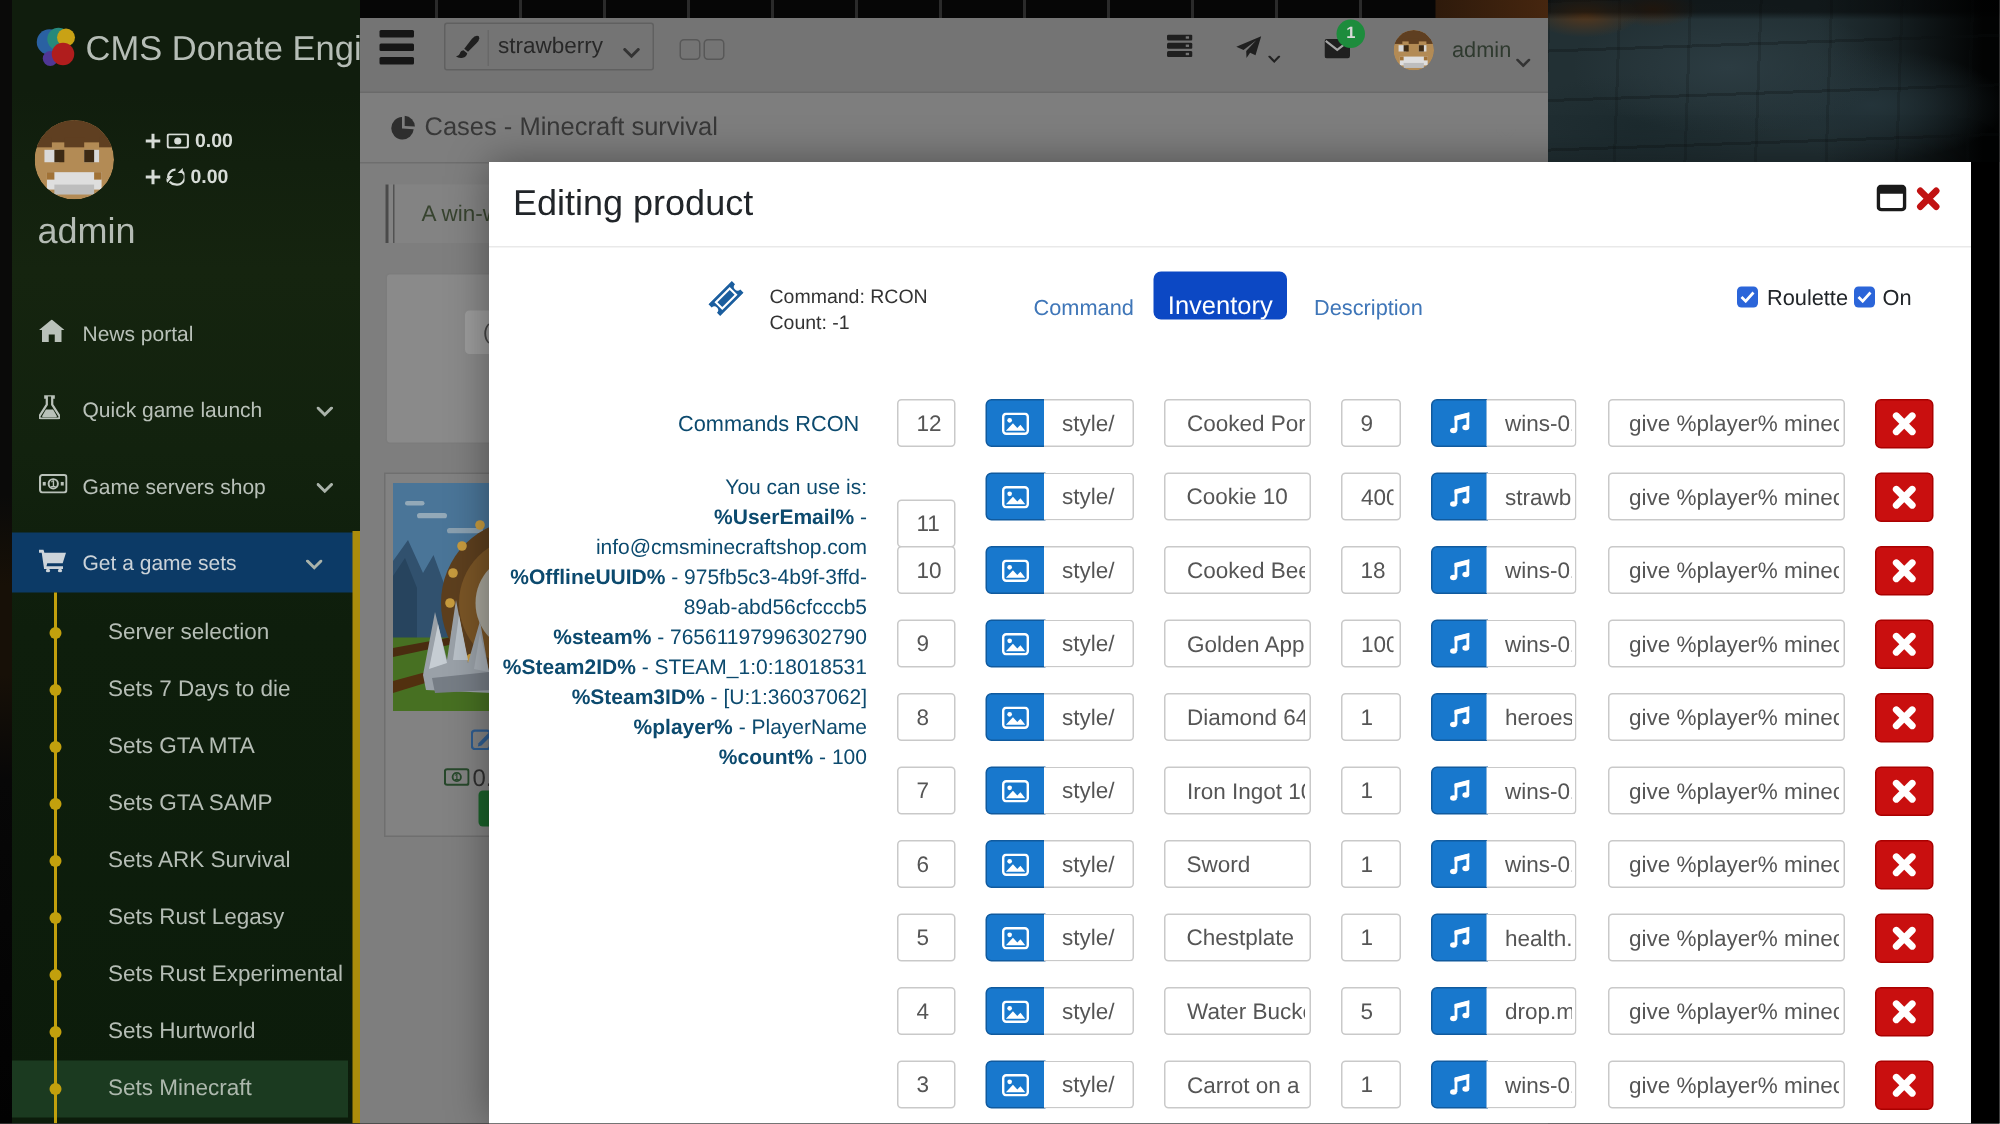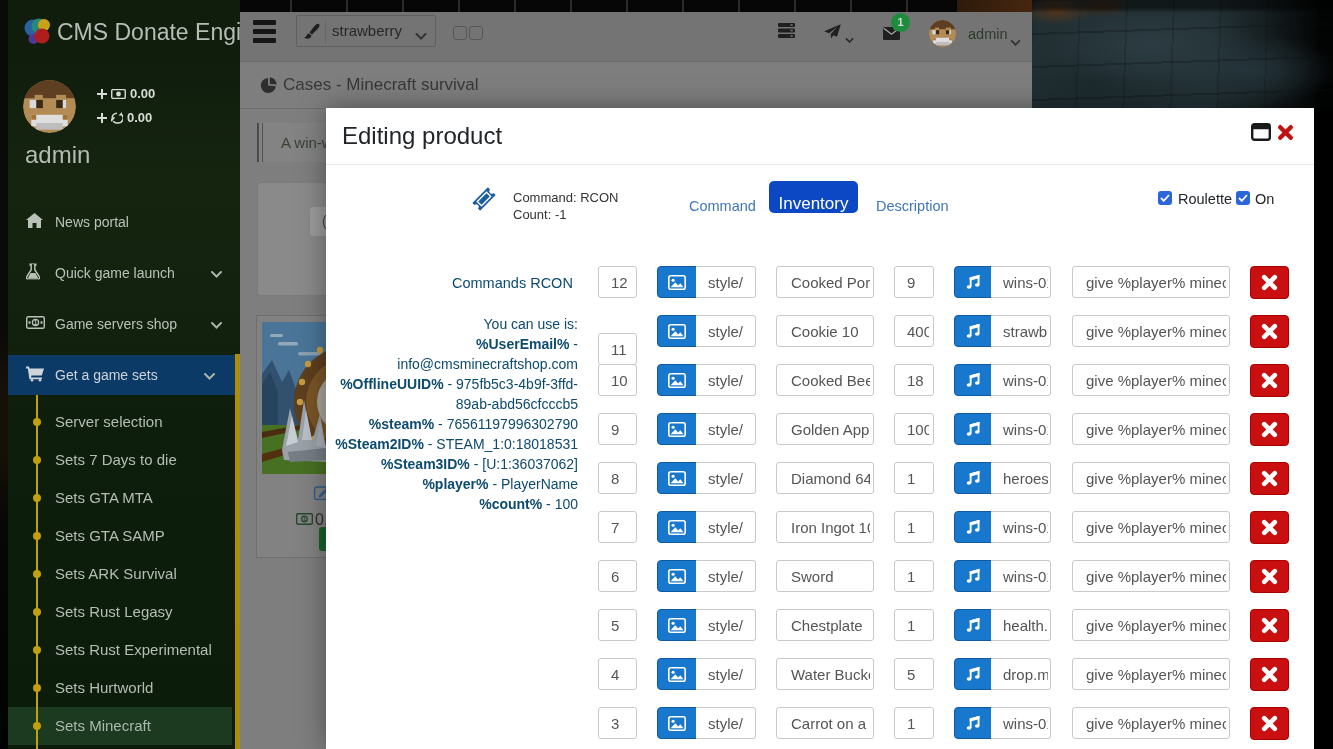--- a/index.html
+++ b/index.html
@@ -33,21 +33,21 @@
 #goldbar { position:absolute; left:227px; top:354px; width:5px; height:395px; background:#ab8c0b; }
 #sb-title { position:absolute; left:49px; top:19px; color:#b6bdb6; font-size:23px; white-space:nowrap; }
 #sb-logo { position:absolute; left:15px; top:17px; }
 #sb-avatar { position:absolute; left:15px; top:80px; width:53px; height:53px; border-radius:50%; overflow:hidden; }
 .balrow { position:absolute; left:89px; color:#d7dcd7; font-size:13px; font-weight:bold; display:flex; align-items:center; gap:4px; }
 #sb-admin { position:absolute; left:17px; top:141px; color:#b4bbb4; font-size:24px; }
 .mitem { position:absolute; left:0; width:232px; height:40px; color:#b9c1b9; font-size:14px; }
 .mitem .ic { position:absolute; left:18px; top:50%; transform:translateY(-50%); }
 .mitem .lb { position:absolute; left:47px; top:50%; transform:translateY(-50%); white-space:nowrap; }
 .mitem .ch { position:absolute; left:203px; top:50%; transform:translateY(-50%); }
-.subitem { position:absolute; left:0; width:224px; height:38px; color:#b5bdb5; font-size:15px; line-height:38px; padding-left:47px; }
+.subitem { position:absolute; left:0; width:224px; height:38px; color:#b5bdb5; font-size:15px; line-height:38px; padding-left:64px; }
 .dot { position:absolute; left:25px; top:15px; width:8px; height:8px; border-radius:50%; background:#c2a00d; }
 #subline { position:absolute; left:28px; top:395px; width:2px; height:354px; background:#c2a00d; }
 
 
 #navbar { position:absolute; left:240px; top:12px; width:792px; height:50px; background:#747474; border-bottom:1px solid #6a6a6a; }
 #hamb div { width:23px; height:4.6px; background:#161616; margin-bottom:4.4px; border-radius:1px; }
 #nselect { position:absolute; left:56px; top:3px; width:140px; height:32px; border:1px solid #606060; border-radius:2px; }
 #nselect .sep { position:absolute; left:28px; top:4px; width:1px; height:24px; background:#686868; }
 #nselect .tx { position:absolute; left:35px; top:6px; font-size:15px; color:#282828; }
 .navcb { position:absolute; top:14px; width:14px; height:14px; border:1.5px solid #585858; border-radius:3px; }

